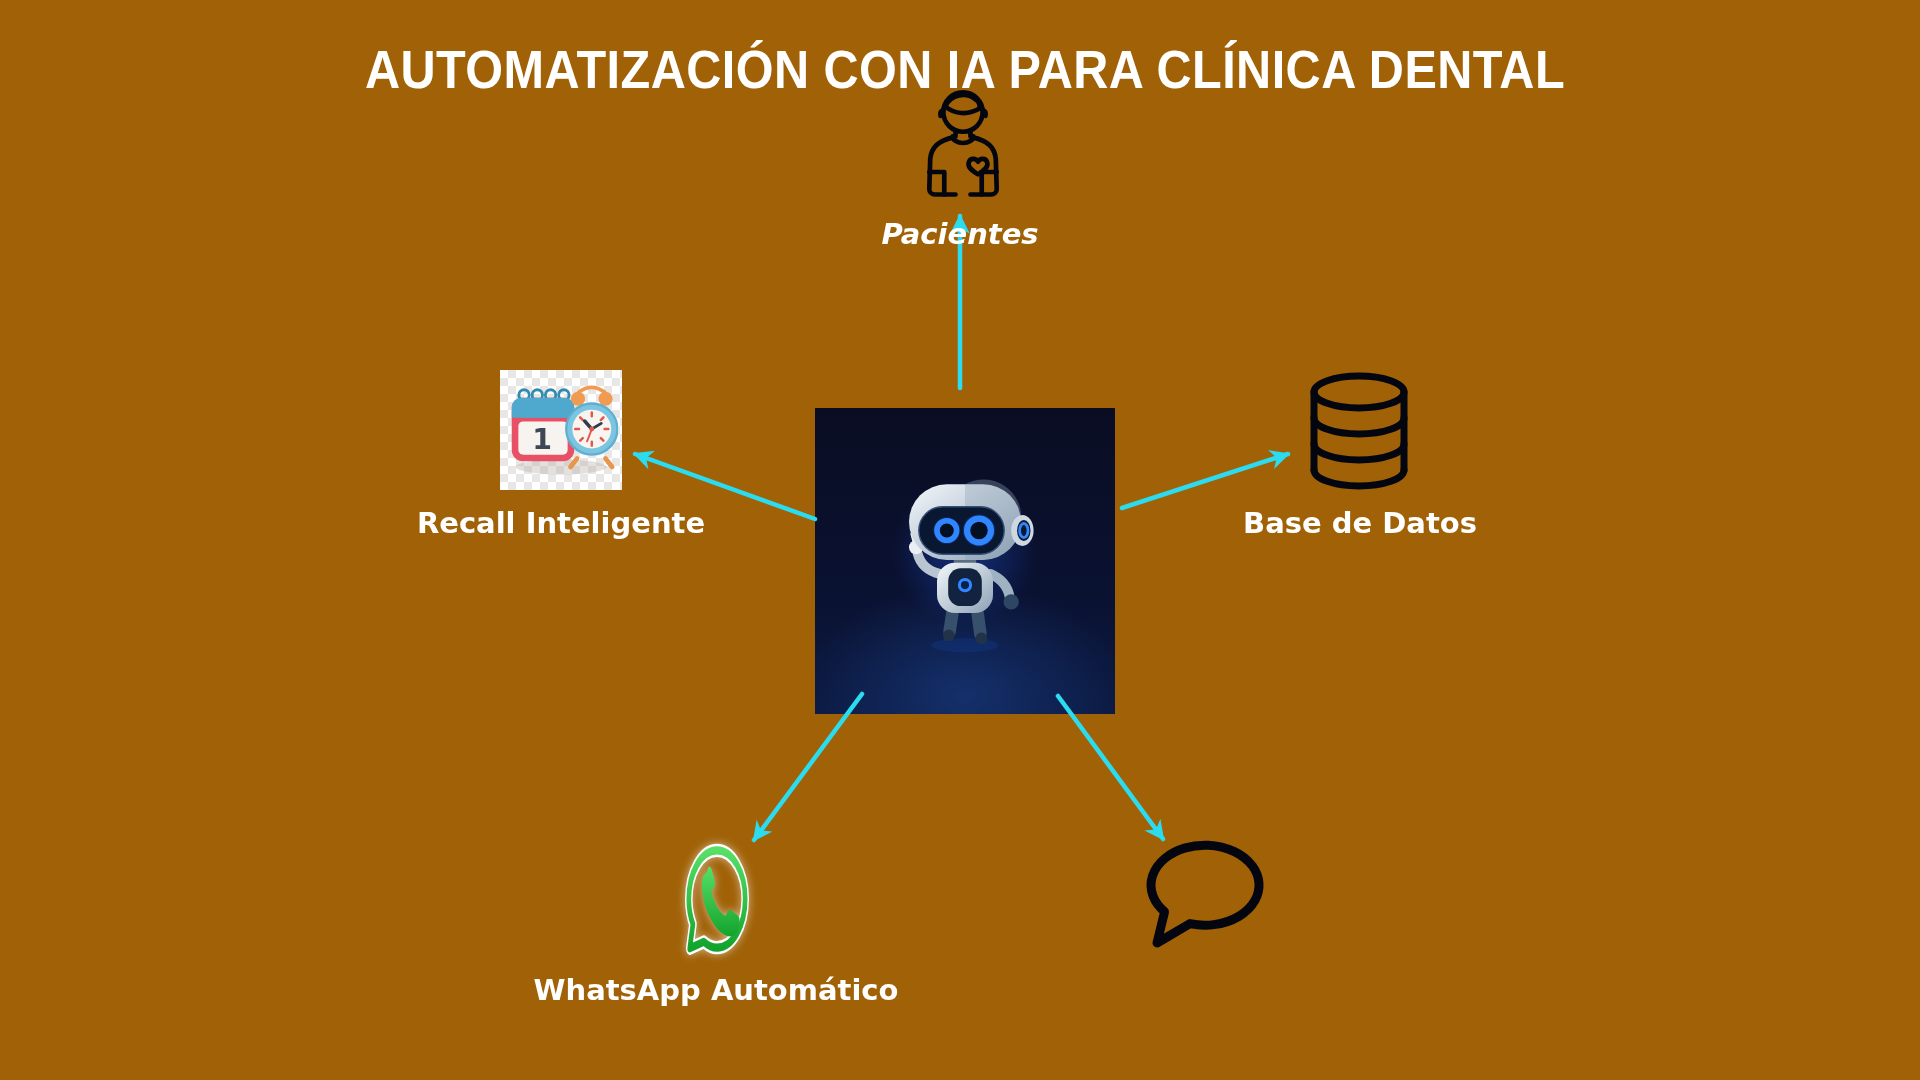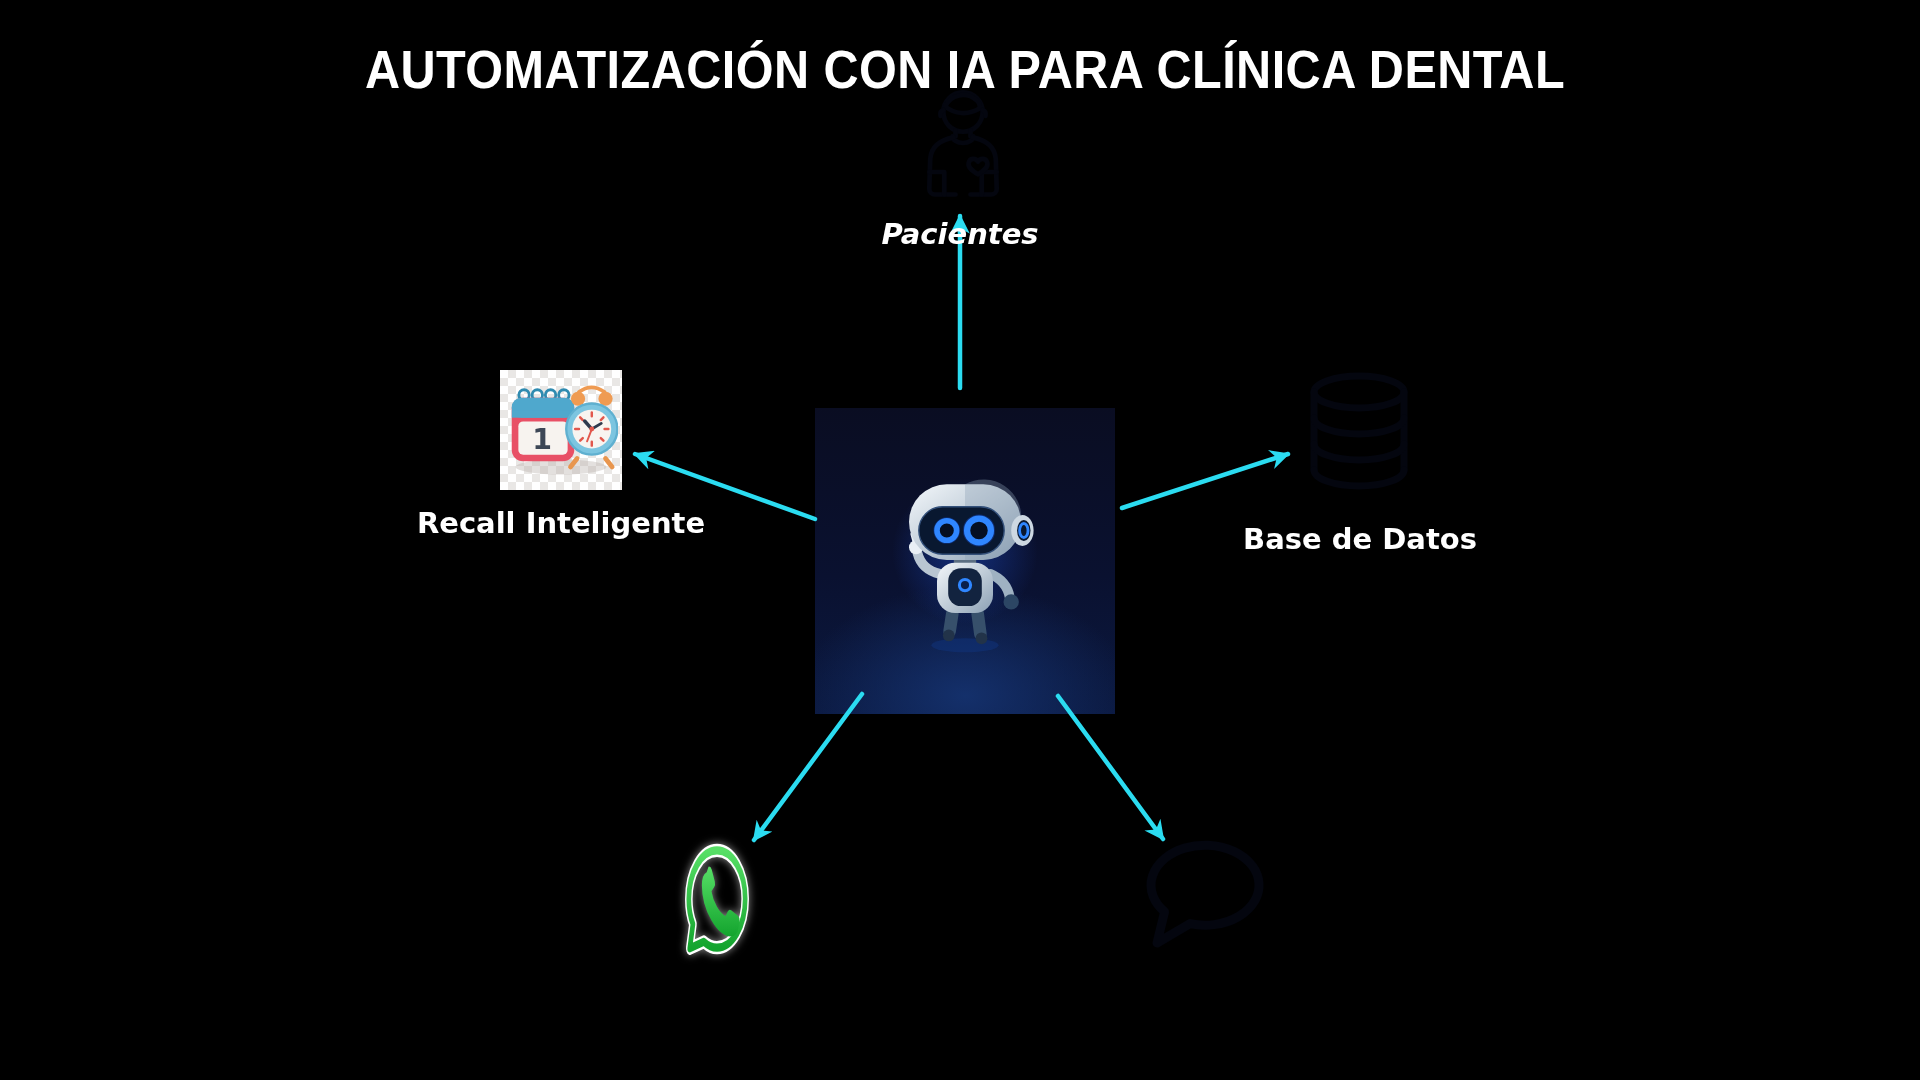--- a/index.html
+++ b/index.html
@@ -1,28 +1,28 @@
 <!DOCTYPE html>
 <html><head>
 <meta charset="utf-8">
 <style>
   html,body{margin:0;padding:0;background:#131726;}
-  #stage{position:relative;width:1920px;height:1080px;background:#000000;overflow:hidden;
+  #stage{position:relative;width:1920px;height:1080px;background:#a16207;overflow:hidden;
          font-family:"DejaVu Sans",sans-serif;}
 
   .title{position:absolute;left:965px;top:38px;margin:0;
          transform:translateX(-50%) scaleX(.9);transform-origin:center;
          color:#fff;font-family:"Liberation Sans",sans-serif;font-weight:bold;
          font-size:54px;letter-spacing:.5px;white-space:nowrap;z-index:5;}
 
   .node-label{position:absolute;transform:translateX(-50%);color:#fff;font-weight:bold;
               font-size:29px;line-height:36px;white-space:nowrap;z-index:30;}
   .lbl-pacientes{left:960px;top:216px;font-style:italic;}
   .lbl-recall{left:561px;top:505px;text-align:right;}
-  .lbl-db{left:1360px;top:505px;margin-top:16px;}
+  .lbl-db{left:1360px;top:505px;}
   .lbl-wa{left:716px;top:972px;}
   .lbl-ia{left:1208px;top:972px;}
 
   .arrows{position:absolute;left:0;top:0;width:1920px;height:1080px;z-index:20;pointer-events:none;}
 
   .square{position:absolute;left:815px;top:408px;width:300px;height:306px;z-index:10;
           background:
             radial-gradient(90% 58% at 50% 94%, #14306b 0%, rgba(11,17,41,0) 62%),
             linear-gradient(180deg,#0a0d22 0%, #0a1130 55%, #0b1940 100%);}
   .square svg{position:absolute;left:50%;top:50%;transform:translate(-50%,-52%);}
@@ -177,20 +177,21 @@
         <linearGradient id="wag" x1="0" y1="0" x2="0" y2="1">
           <stop offset="0" stop-color="#57df66"></stop>
             <stop offset="1" stop-color="#13a42e"></stop>
         </linearGradient>
       </defs>
       <path d="M24 3.5 C12.6 3.5 3.5 12.5 3.5 23.7 c0 3.8 1.1 7.3 3 10.3 L4.2 44 l10.3 -2.7 c2.8 1.5 6 2.4 9.5 2.4 c11.4 0 20.5 -9 20.5 -20.2 C44.5 12.5 35.4 3.5 24 3.5 Z" fill="none" stroke="#ffffff" stroke-width="5.5" stroke-linejoin="round"></path>
       <path d="M24 3.5 C12.6 3.5 3.5 12.5 3.5 23.7 c0 3.8 1.1 7.3 3 10.3 L4.2 44 l10.3 -2.7 c2.8 1.5 6 2.4 9.5 2.4 c11.4 0 20.5 -9 20.5 -20.2 C44.5 12.5 35.4 3.5 24 3.5 Z" fill="none" stroke="url(#wag)" stroke-width="3.4" stroke-linejoin="round"></path>
       <path d="M16.5 12.5 q-3.5 1 -3.5 5.5 q0 7.5 6.8 14.3 q6.8 6.8 14.3 6.8 q4.5 0 5.5 -3.5 l.8 -2.8 q.3 -1.6 -1.3 -2.4 l-4.8 -2.2 q-1.4 -.6 -2.4 .5 l-1.7 1.9 q-3.3 -.9 -6.3 -3.9 q-3 -3 -3.9 -6.3 l1.9 -1.7 q1.1 -1 .5 -2.4 l-2.2 -4.8 q-.8 -1.6 -2.4 -1.3 z" fill="url(#wag)"></path>
     </svg>
   </div>
+  <div class="node-label lbl-wa">WhatsApp Automático</div>
 
   <div class="icon-box chat-box">
     <svg width="128" height="116" viewBox="0 0 128 116">
       <path d="M 22.6 71.7 A 54 40 0 1 1 48 83.6 L 15 103 Z" fill="none" stroke="#04060f" stroke-width="9" stroke-linejoin="round" stroke-linecap="round"></path>
     </svg>
   </div>
 
 </div>
 
 </body></html>

